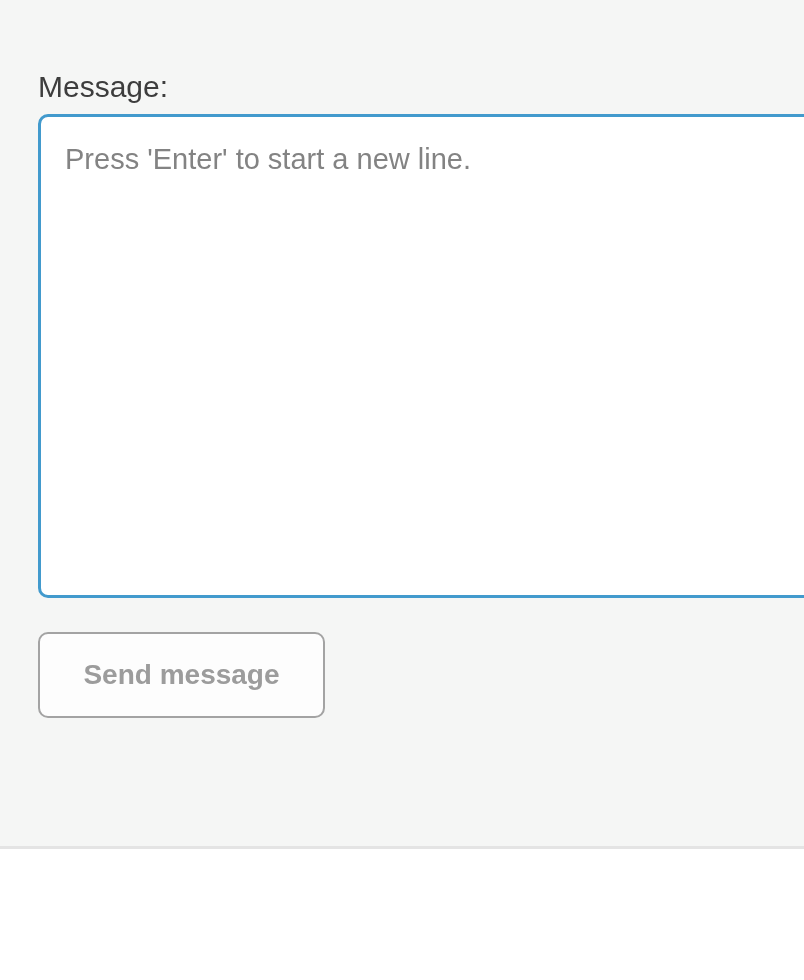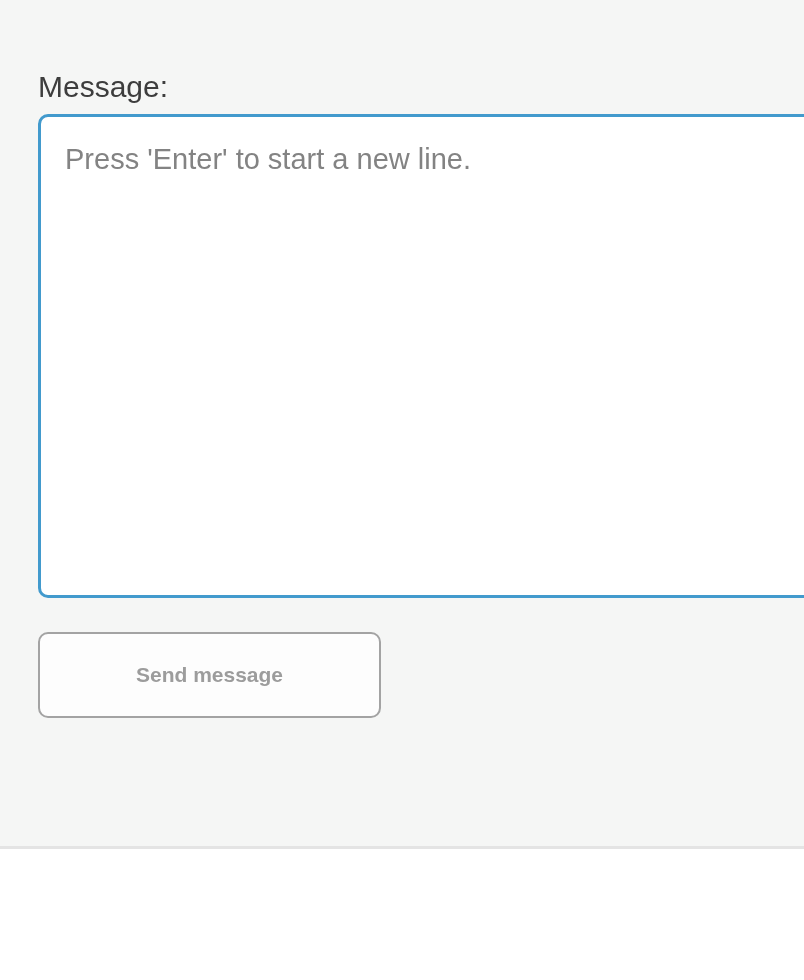--- a/index.html
+++ b/index.html
@@ -47,27 +47,27 @@
   }
   .message-textarea::placeholder {
     color: #838383;
     opacity: 1;
   }
 
   .send-button {
     box-sizing: border-box;
     display: block;
     margin-top: 34px;
-    width: 343px;
+    width: 287px;
     height: 86px;
     background: #fdfdfd;
     border: 2px solid #a3a3a3;
     border-radius: 10px;
     font-family: "Liberation Sans", "DejaVu Sans", sans-serif;
-    font-size: 21px;
+    font-size: 28px;
     font-weight: bold;
     color: #9c9c9c;
     text-align: center;
     cursor: pointer;
     padding: 0;
   }
 
   .bottom-area {
     width: 804px;
     height: 128px;

